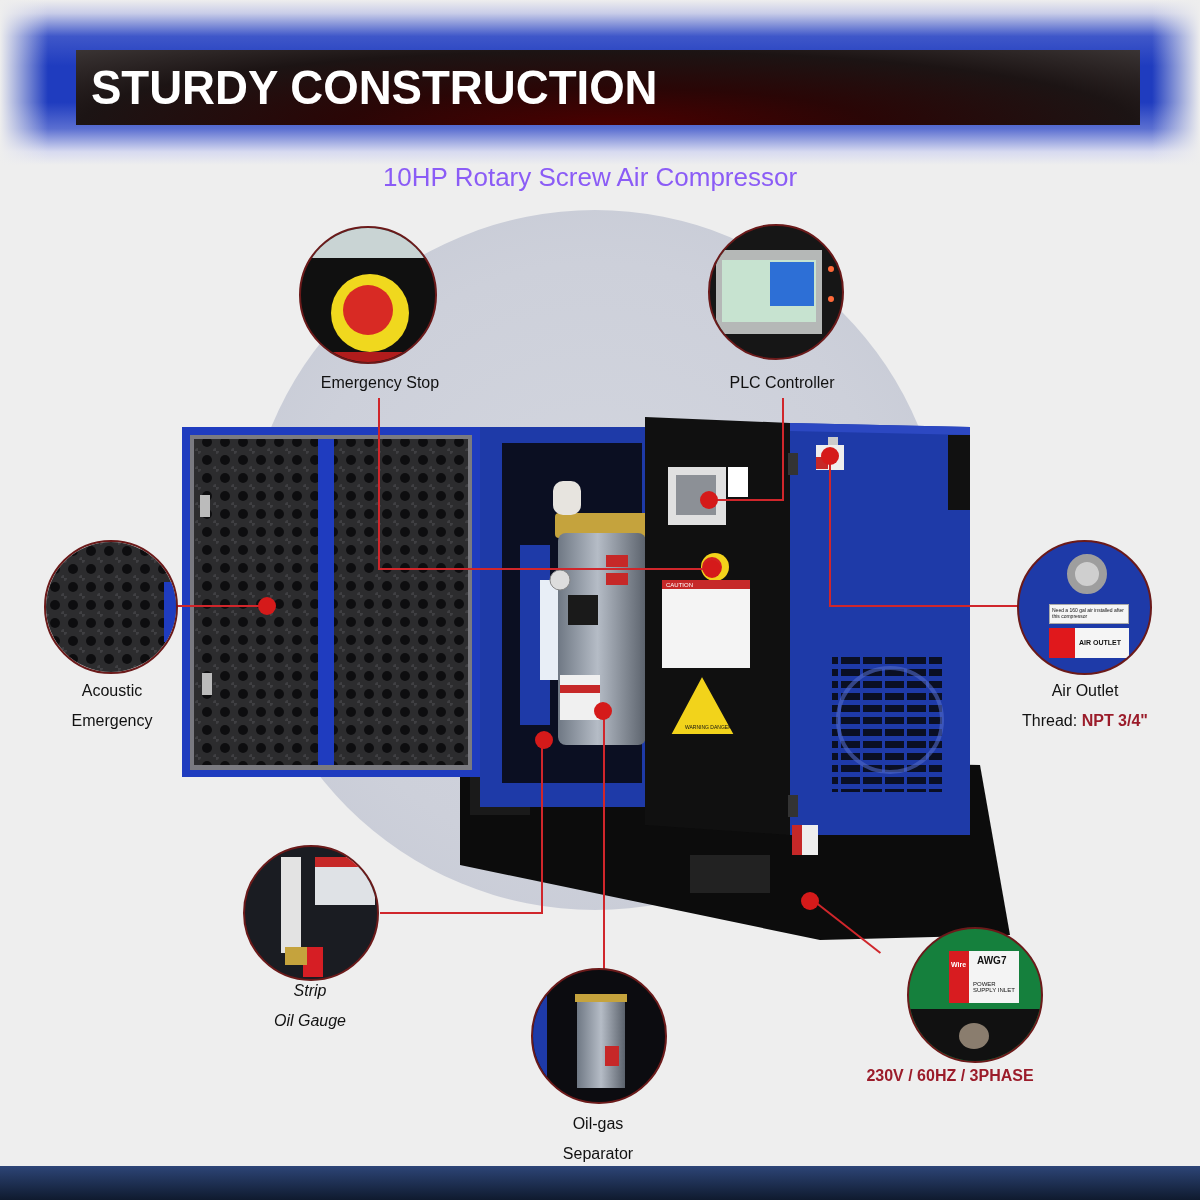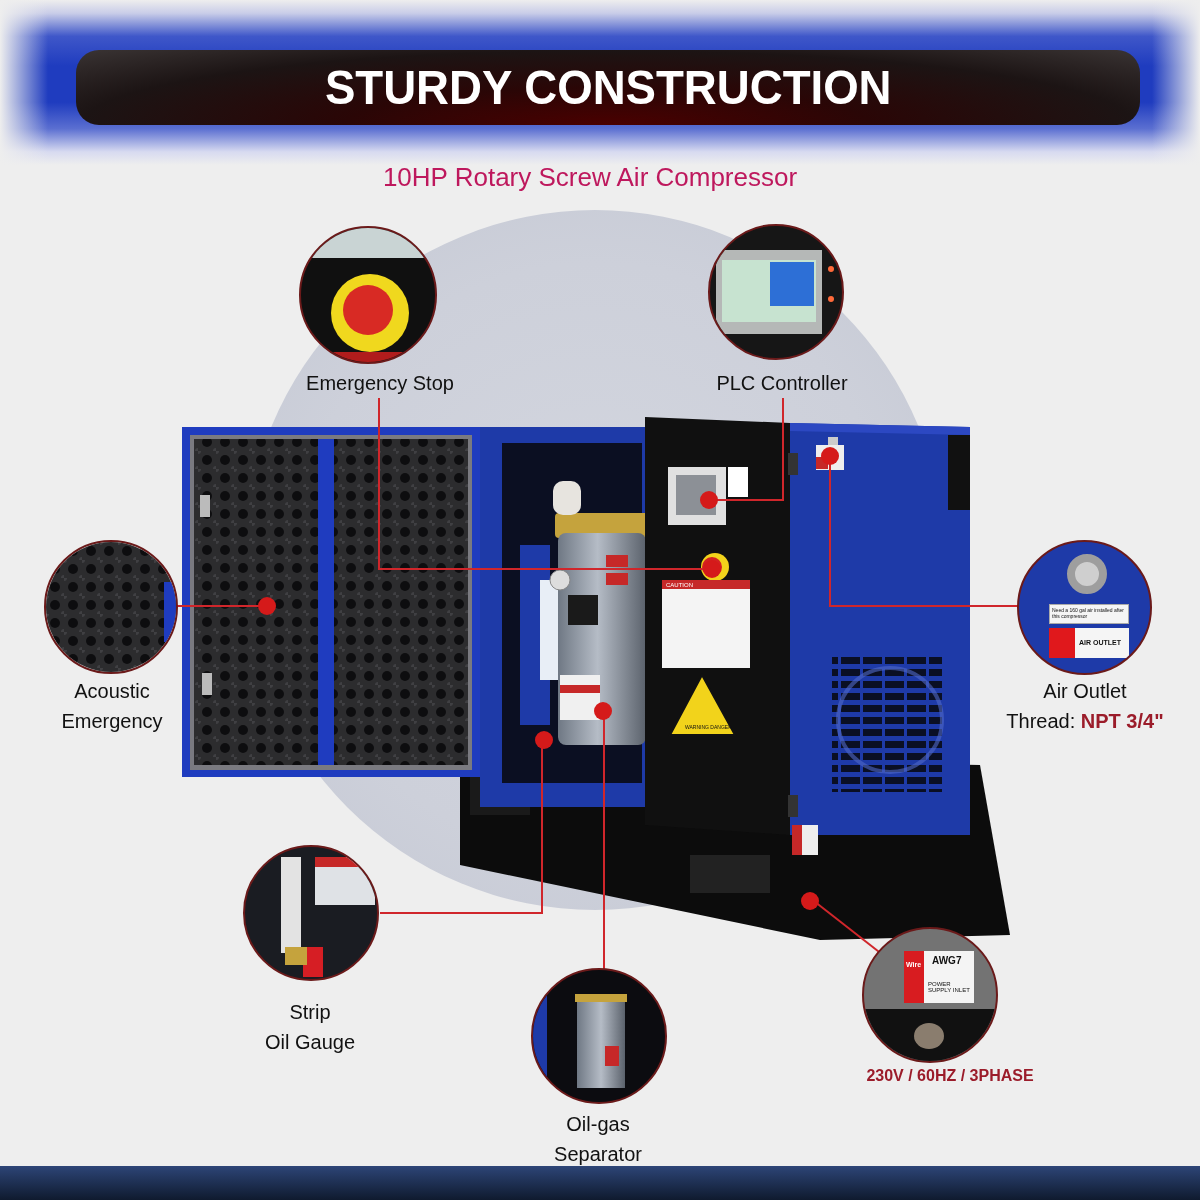--- a/index.html
+++ b/index.html
@@ -3,26 +3,26 @@
 <meta charset="utf-8">
 <style>
 *{margin:0;padding:0;box-sizing:border-box;}
 body{width:1200px;height:1200px;background:#eeeeee;position:relative;overflow:hidden;font-family:"Liberation Sans",sans-serif;}
 .banner-glow{position:absolute;left:0;top:0;width:1200px;height:165px;
  background:linear-gradient(to bottom,#eeeeee 0%,#c9cde8 8%,#3f57c9 22%,#1f3cbf 40%,#1f3cbf 62%,#5b6fd1 78%,#d7daf0 92%,#eeeeee 100%);}
 .banner-glow:before{content:"";position:absolute;inset:0;
  background:linear-gradient(to right,#eeeeee 0%,rgba(238,238,238,0) 4%,rgba(238,238,238,0) 96%,#eeeeee 100%);}
 .banner{position:absolute;left:76px;top:50px;width:1064px;height:75px;
  background:radial-gradient(ellipse at 50% 100%,#4a0000 0%,#2a0606 35%,#1c1414 70%,#3a3434 100%);
- display:flex;align-items:center;justify-content:center;border-radius:23px;}
+ display:flex;align-items:center;}
 .banner h1{color:#fff;font-size:48px;font-weight:bold;letter-spacing:0px;transform:scaleX(.95);}
-.subtitle{position:absolute;top:162px;left:0;width:1180px;text-align:center;font-size:26px;color:#be185d;}
+.subtitle{position:absolute;top:162px;left:0;width:1180px;text-align:center;font-size:26px;color:#8b5cf6;}
 .bg-circle{position:absolute;left:245px;top:210px;width:700px;height:700px;border-radius:50%;
  background:radial-gradient(circle at 50% 50%,#d3d6df 0%,#cdd0da 60%,#c3c7d3 100%);}
-.label{position:absolute;font-size:20px;color:#111;text-align:center;line-height:30px;}
+.label{position:absolute;font-size:16px;color:#111;text-align:center;line-height:30px;}
 .label .red{color:#9b1c2a;font-weight:bold;}
 .thumb{position:absolute;border-radius:50%;overflow:hidden;border:2px solid #6b1a1a;}
 .line{position:absolute;background:#d0262b;}
 .dot{position:absolute;width:18px;height:18px;border-radius:50%;background:#d51a1a;}
 .footer{position:absolute;left:0;top:1166px;width:1200px;height:34px;background:linear-gradient(#2d4577,#0f1a2e);}
 
 .machine{position:absolute;left:180px;top:415px;width:840px;height:530px;}
 </style>
 </head>
 <body>
@@ -159,41 +159,41 @@
   <div style="position:absolute;left:70px;top:10px;width:60px;height:10px;background:#c62828;"></div>
   <div style="position:absolute;left:58px;top:100px;width:20px;height:30px;background:#d61e24;"></div>
   <div style="position:absolute;left:40px;top:100px;width:22px;height:18px;background:#c5a33d;"></div>
 </div>
 <div class="thumb" style="left:531px;top:968px;width:136px;height:136px;background:#0c0c10;">
   <div style="position:absolute;left:44px;top:28px;width:48px;height:90px;background:linear-gradient(90deg,#6f7884,#b5bcc6,#5b626c);"></div>
   <div style="position:absolute;left:42px;top:24px;width:52px;height:8px;background:#c5a33d;"></div>
   <div style="position:absolute;left:0;top:10px;width:14px;height:110px;background:#1e3aa8;"></div>
   <div style="position:absolute;left:72px;top:76px;width:14px;height:20px;background:#c62828;"></div>
 </div>
-<div class="thumb" style="left:862px;top:927px;width:136px;height:136px;background:#737373;">
+<div class="thumb" style="left:907px;top:927px;width:136px;height:136px;background:#15803d;">
   <div style="position:absolute;left:0;top:80px;width:136px;height:56px;background:#111;"></div>
   <div style="position:absolute;left:50px;top:94px;width:30px;height:26px;border-radius:50%;background:#8a7d6e;"></div>
   <div style="position:absolute;left:40px;top:22px;width:70px;height:52px;background:#f4f4f4;"></div>
   <div style="position:absolute;left:40px;top:22px;width:20px;height:52px;background:#d81c20;"></div>
   <div style="position:absolute;left:42px;top:32px;font-size:7px;color:#fff;font-weight:bold;">Wire</div>
   <div style="position:absolute;left:68px;top:26px;font-size:10px;font-weight:bold;color:#111;">AWG7</div>
   <div style="position:absolute;left:64px;top:52px;width:44px;font-size:6px;color:#111;">POWER SUPPLY INLET</div>
 </div>
 
 <div class="label" style="left:270px;top:368px;width:220px;">Emergency Stop</div>
 <div class="label" style="left:672px;top:368px;width:220px;">PLC Controller</div>
 <div class="label" style="left:22px;top:676px;width:180px;">
   <div>Acoustic</div>
   <div>Emergency</div>
 </div>
 <div class="label" style="left:980px;top:676px;width:210px;">
   <div>Air Outlet</div>
   <div><span>Thread: </span><span class="red">NPT 3/4"</span></div>
 </div>
-<div class="label" style="left:220px;top:997px;width:180px;">
+<div class="label" style="left:220px;top:976px;width:180px;font-style:italic;">
   <div>Strip</div>
   <div>Oil Gauge</div>
 </div>
 <div class="label" style="left:508px;top:1109px;width:180px;">
   <div>Oil-gas</div>
   <div>Separator</div>
 </div>
 <div class="label" style="left:800px;top:1061px;width:300px;font-size:21px;">
   <div class="red" style="font-size:16px;">230V / 60HZ / 3PHASE</div>
 </div>

